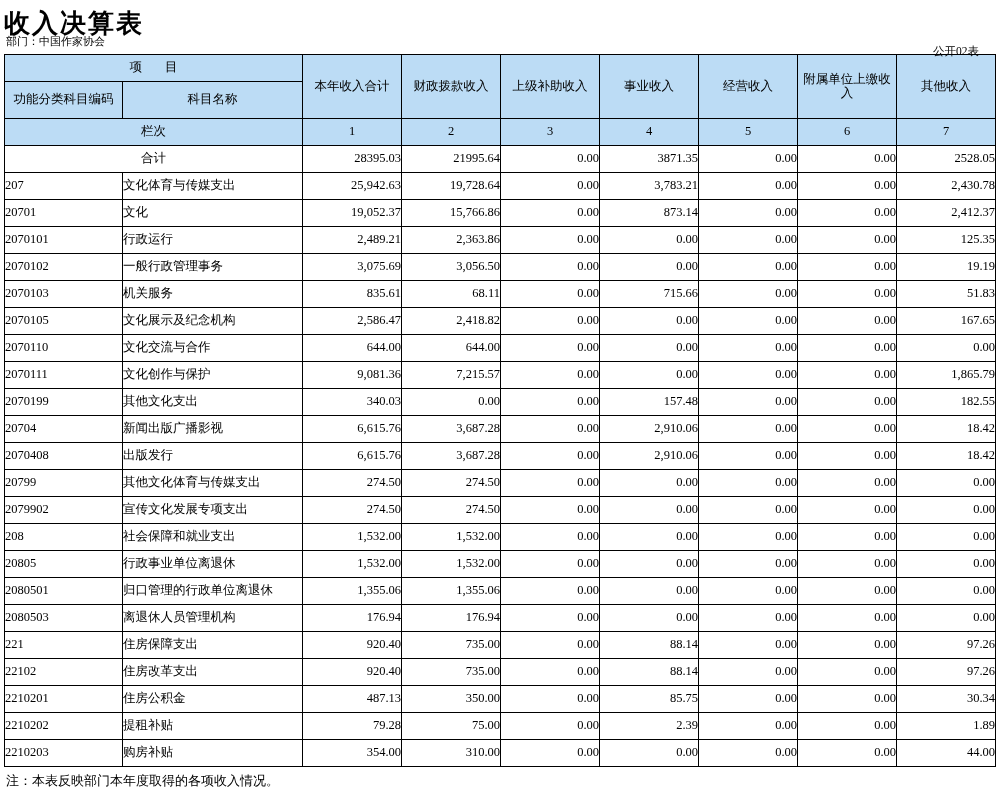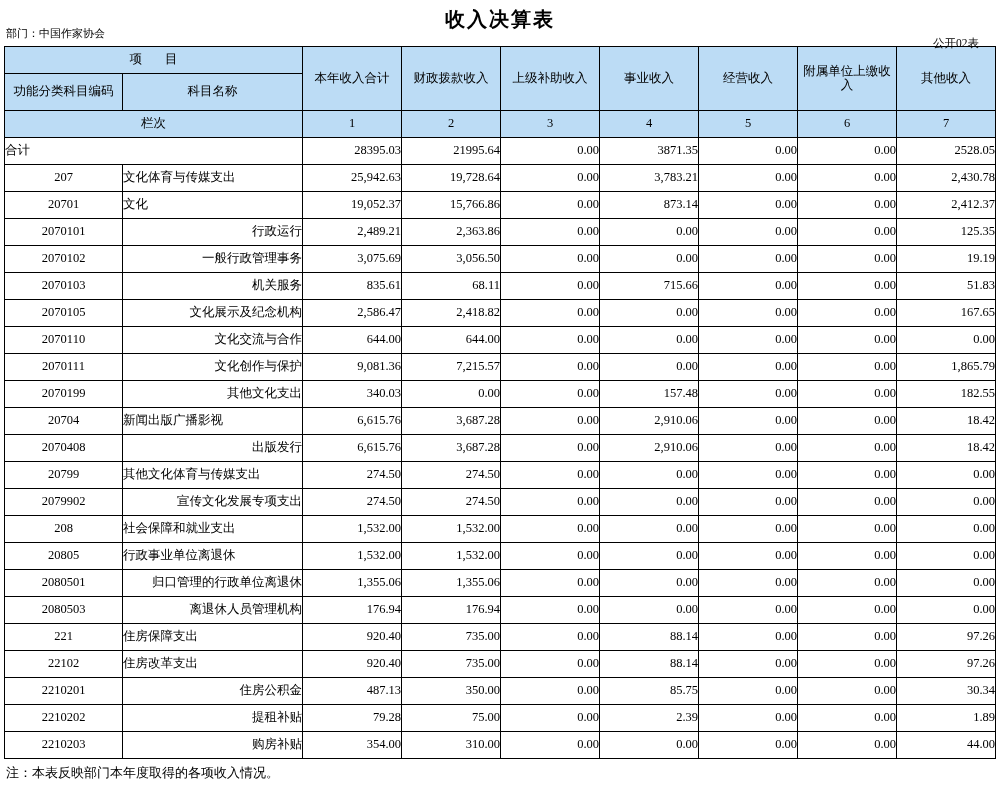--- a/index.html
+++ b/index.html
@@ -16,22 +16,22 @@
     overflow: hidden;
   }
   .page {
     width: 1000px;
     height: 788px;
     position: relative;
     box-sizing: border-box;
     padding: 0 4px;
   }
   .doc-title {
-    text-align: center;
-    font-size: 20px;
+    text-align: left;
+    font-size: 26px;
     font-weight: bold;
     letter-spacing: 2px;
     margin-top: 6px;
     margin-bottom: 2px;
     font-family: "Liberation Serif", "DejaVu Serif", serif;
   }
   .meta-right {
     text-align: right;
     font-size: 11.5px;
     line-height: 1.45;
@@ -67,35 +67,36 @@
   .hdr-item-top {
     background: #bcdcf5;
     text-align: center;
     vertical-align: middle;
     height: 22px;
     letter-spacing: 10px;
     text-indent: 10px;
     margin-top: 8px;
   }
   .col-code {
-    text-align: center;
+    text-align: left;
     padding-left: 4px;
   }
   .col-name {
     text-align: left;
   }
   .num {
     text-align: right;
     padding-right: 6px;
     font-family: "Liberation Serif", "DejaVu Serif", serif;
   }
   .ctr {
+    text-align: center;
   }
   .lv1 { padding-left: 14px; font-family: Liberation Serif, serif; }
-  .lv2 { padding-left: 30px; text-align: right; }
+  .lv2 { padding-left: 30px; }
   .note {
     font-size: 13px;
     margin-top: 5px;
     margin-left: 2px;
   }
   .w-code { width: 118px; }
   .w-name { width: 180px; }
   .w-num  { width: 99px; }
 </style>
 </head>

